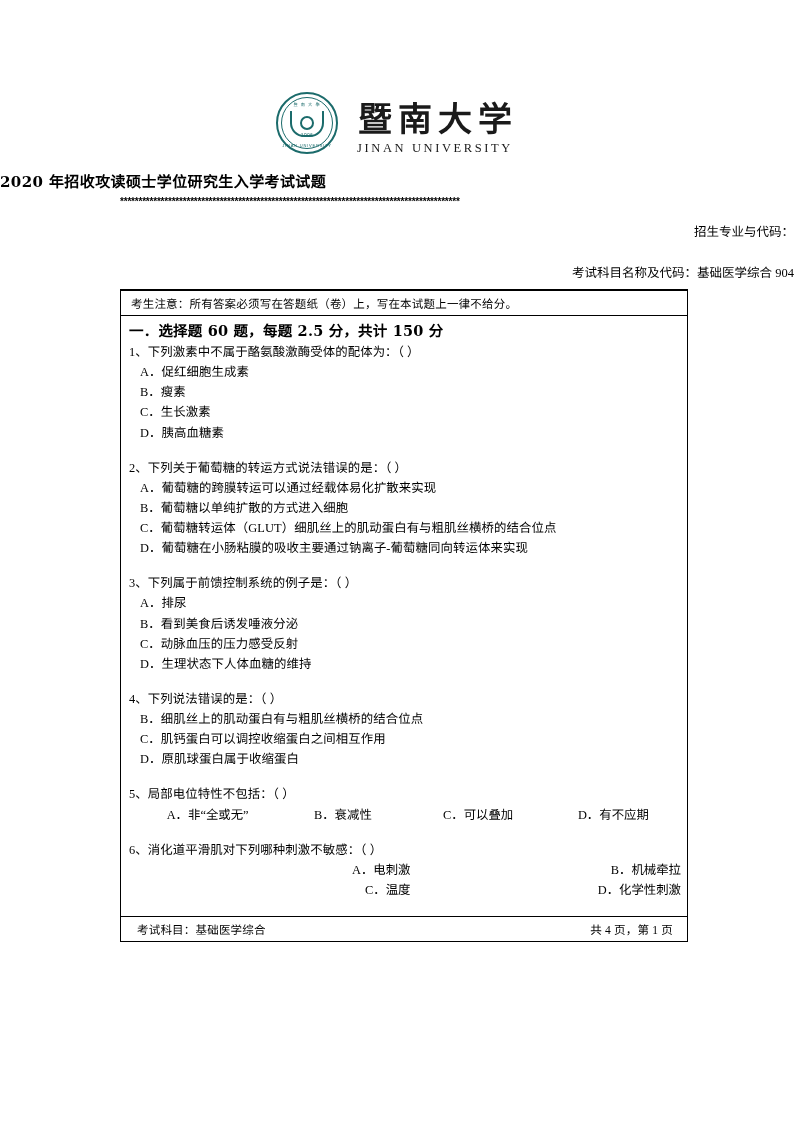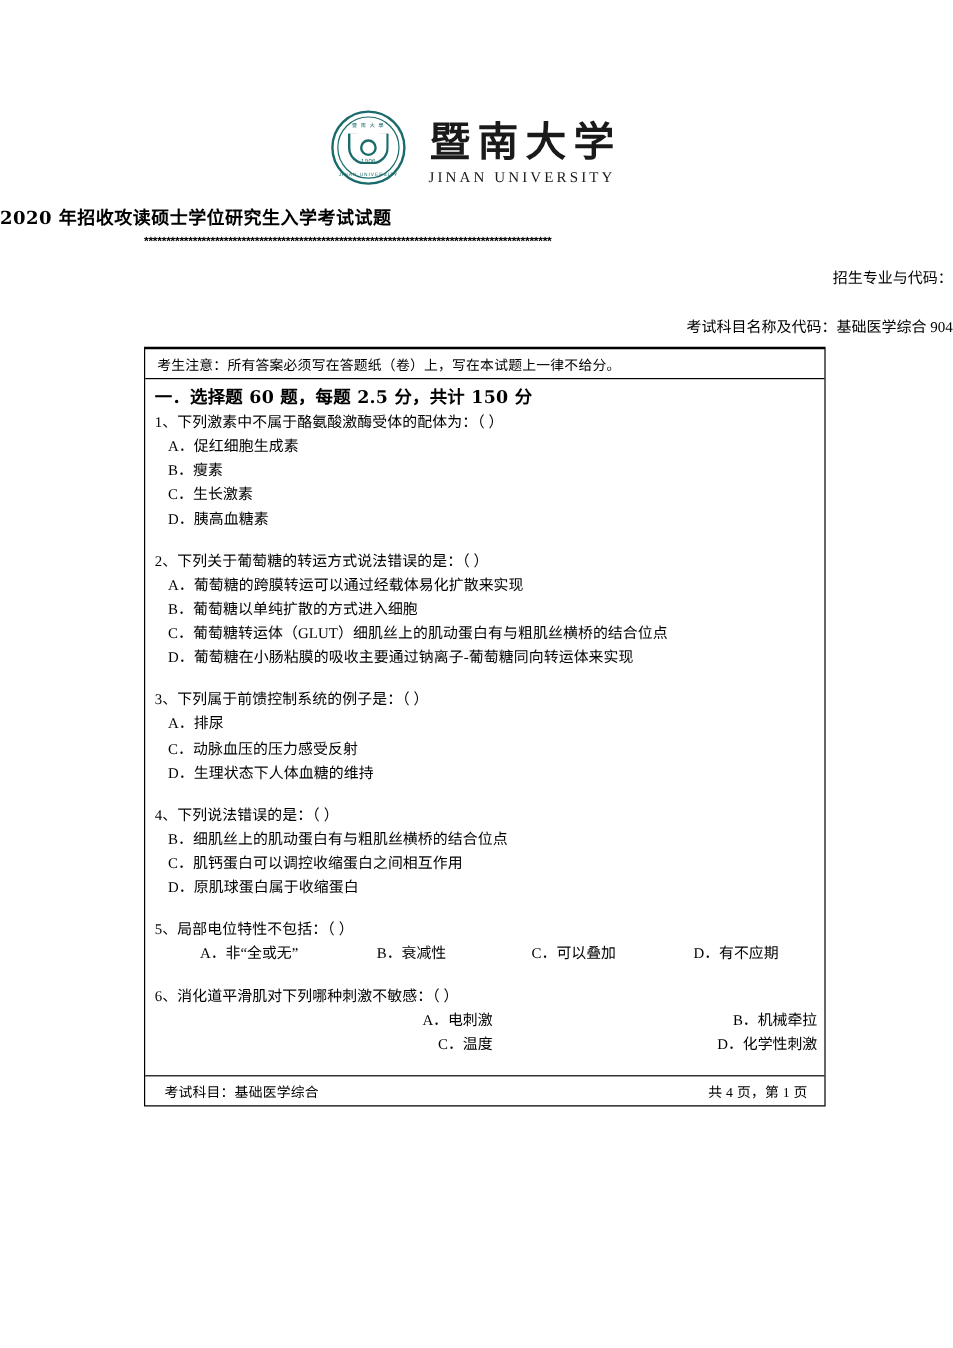--- a/index.html
+++ b/index.html
@@ -268,20 +268,21 @@
         <div class="q-block">
           <div class="q-stem"><span>2、</span><span>下列关于葡萄糖的转运方式说法错误的是：（      ）</span></div>
           <div class="opt">A．葡萄糖的跨膜转运可以通过经载体易化扩散来实现</div>
           <div class="opt">B．葡萄糖以单纯扩散的方式进入细胞</div>
           <div class="opt">C．葡萄糖转运体（GLUT）细肌丝上的肌动蛋白有与粗肌丝横桥的结合位点</div>
           <div class="opt">D．葡萄糖在小肠粘膜的吸收主要通过钠离子-葡萄糖同向转运体来实现</div>
         </div>
         <div class="q-block">
           <div class="q-stem"><span>3、</span><span>下列属于前馈控制系统的例子是：（      ）</span></div>
           <div class="opt">A．排尿</div>
+          <div class="opt">B．看到美食后诱发唾液分泌</div>
           <div class="opt">C．动脉血压的压力感受反射</div>
           <div class="opt">D．生理状态下人体血糖的维持</div>
         </div>
         <div class="q-block">
           <div class="q-stem"><span>4、</span><span>下列说法错误的是：（      ）</span></div>
           <div class="opt">B．细肌丝上的肌动蛋白有与粗肌丝横桥的结合位点</div>
           <div class="opt">C．肌钙蛋白可以调控收缩蛋白之间相互作用</div>
           <div class="opt">D．原肌球蛋白属于收缩蛋白</div>
         </div>
         <div class="q-block">

